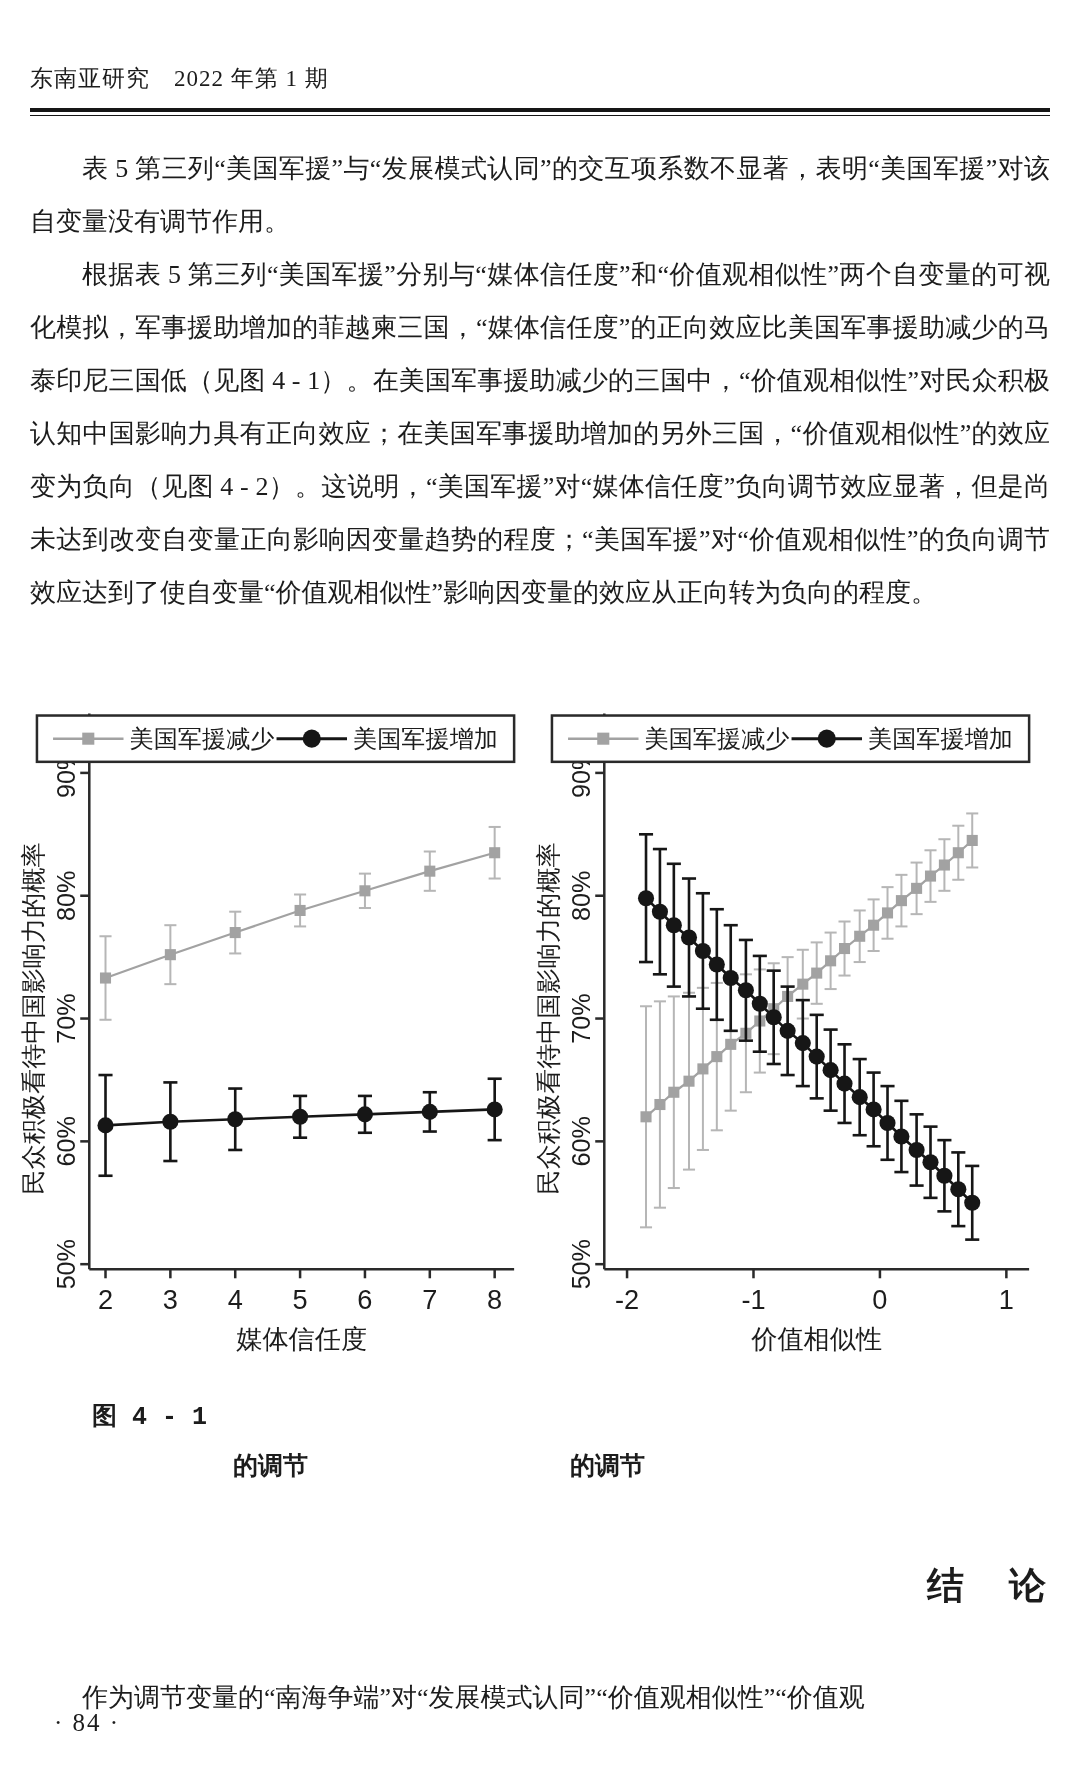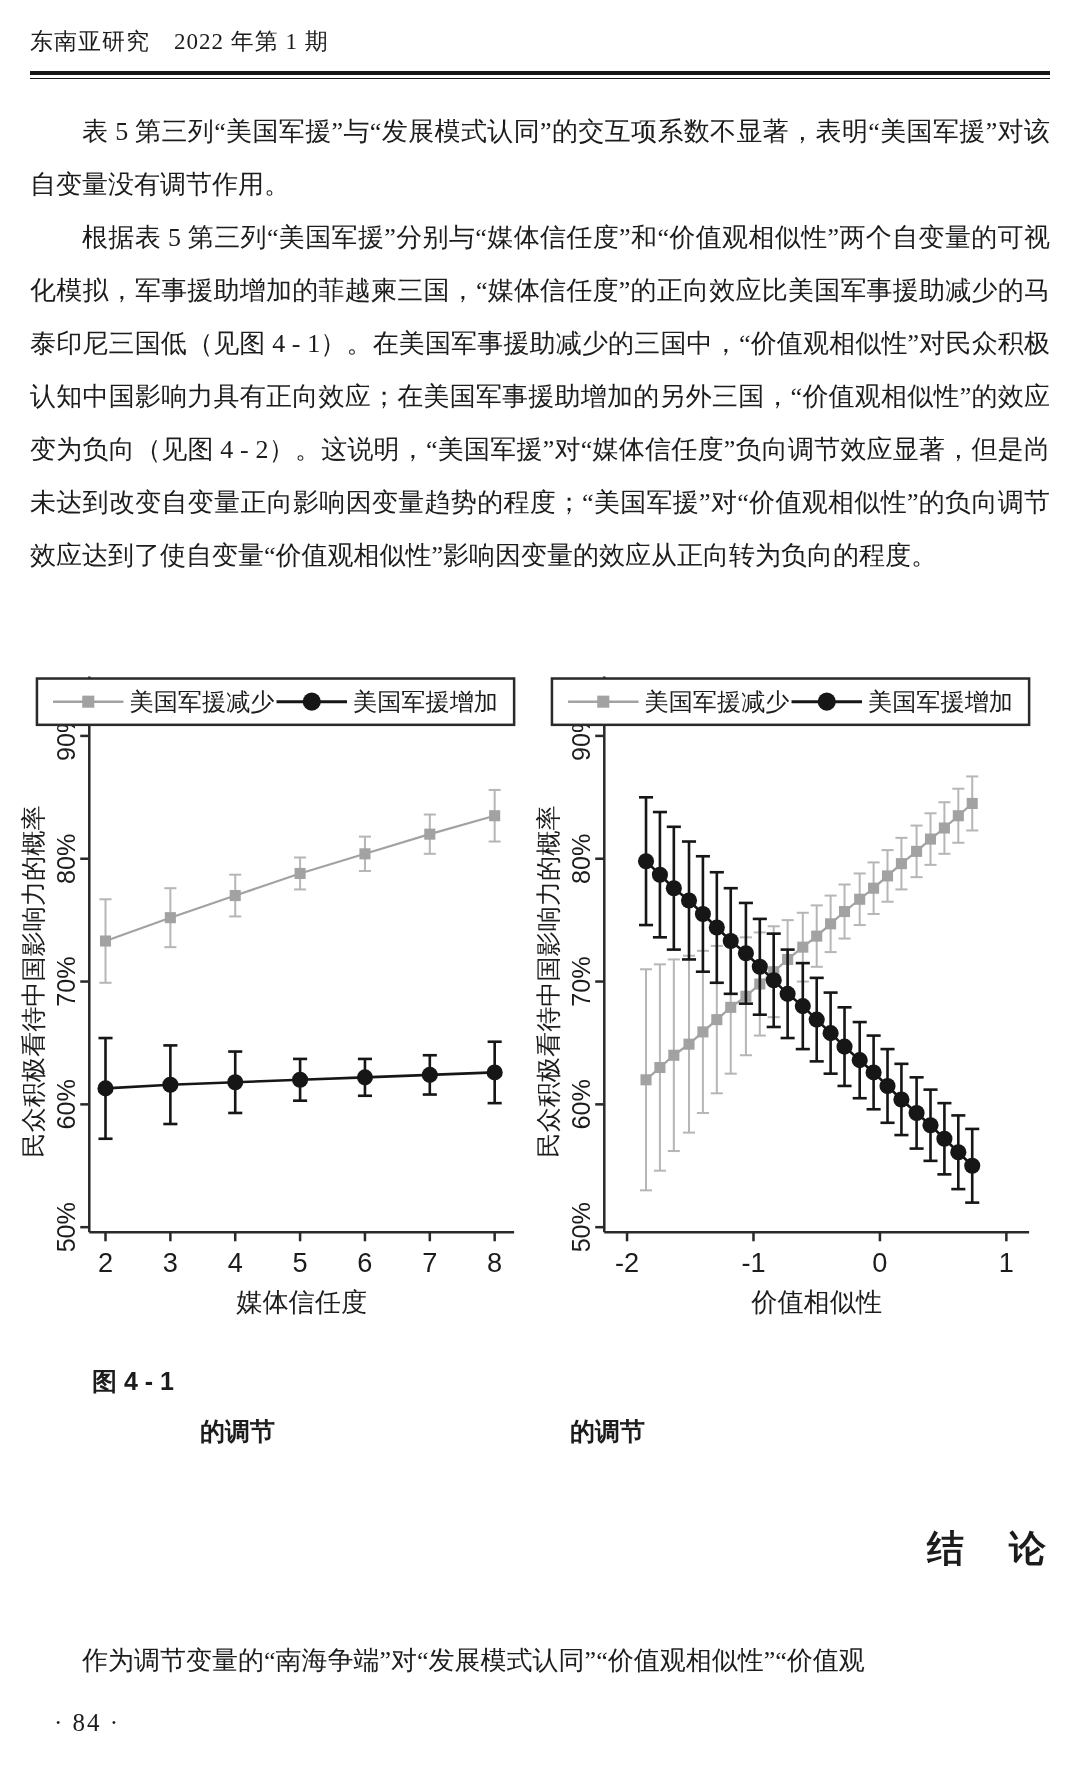--- a/index.html
+++ b/index.html
@@ -2,31 +2,31 @@
 <html><head>
 <meta charset="utf-8">
 <style>
   html,body{margin:0;padding:0;background:#ffffff;}
   body{
     width:1080px;height:1777px;position:relative;
     font-family:"Liberation Serif","DejaVu Serif",serif;
     color:#1c1c1c;
     -webkit-font-smoothing:antialiased;
   }
-  .page{position:absolute;inset:0;padding:26px 30px 0 30px;box-sizing:border-box;}
+  .page{position:absolute;inset:0;padding:26px 30px 0 30px;box-sizing:border-box;margin-top:37px;}
   .journal-line{font-size:23px;letter-spacing:1px;}
   .header-rule{margin-top:14px;border-top:4px solid #161616;border-bottom:1px solid #161616;height:3px;}
   .body-text{margin-top:26px;font-size:26px;line-height:53px;text-align:justify;}
   .body-text p{margin:0;text-indent:2em;}
   .section-heading{font-size:26px;line-height:53px;text-indent:2em;margin:0;font-weight:normal;}
   .charts-row{display:flex;margin-top:18px;margin-left:-12px;}
   .chart-col{width:515px;}
   .chart-col svg{display:block;}
   .captions-row{display:flex;margin-top:6px;}
-  .caption{display:flex;font-family:Liberation Sans, sans-serif;
+  .caption{display:flex;font-family:Liberation Mono, monospace;
     font-weight:bold;font-size:25px;line-height:50px;}
   .caption .fig-label{white-space:nowrap;margin-right:26px;}
   .cap-left{margin-left:62px;width:420px;}
   .cap-right{margin-left:58px;}
   .conclusion-heading{margin-top:68px;text-align:right;font-size:37px;font-weight:bold;
     font-family:"Liberation Sans","DejaVu Sans",sans-serif;letter-spacing:4px;}
   .conclusion-para{margin-top:60px;font-size:26px;line-height:53px;text-indent:2em;text-align:justify;}
   .page-number{position:absolute;left:54px;bottom:40px;font-size:25px;letter-spacing:2px;}
 </style>
 </head>

